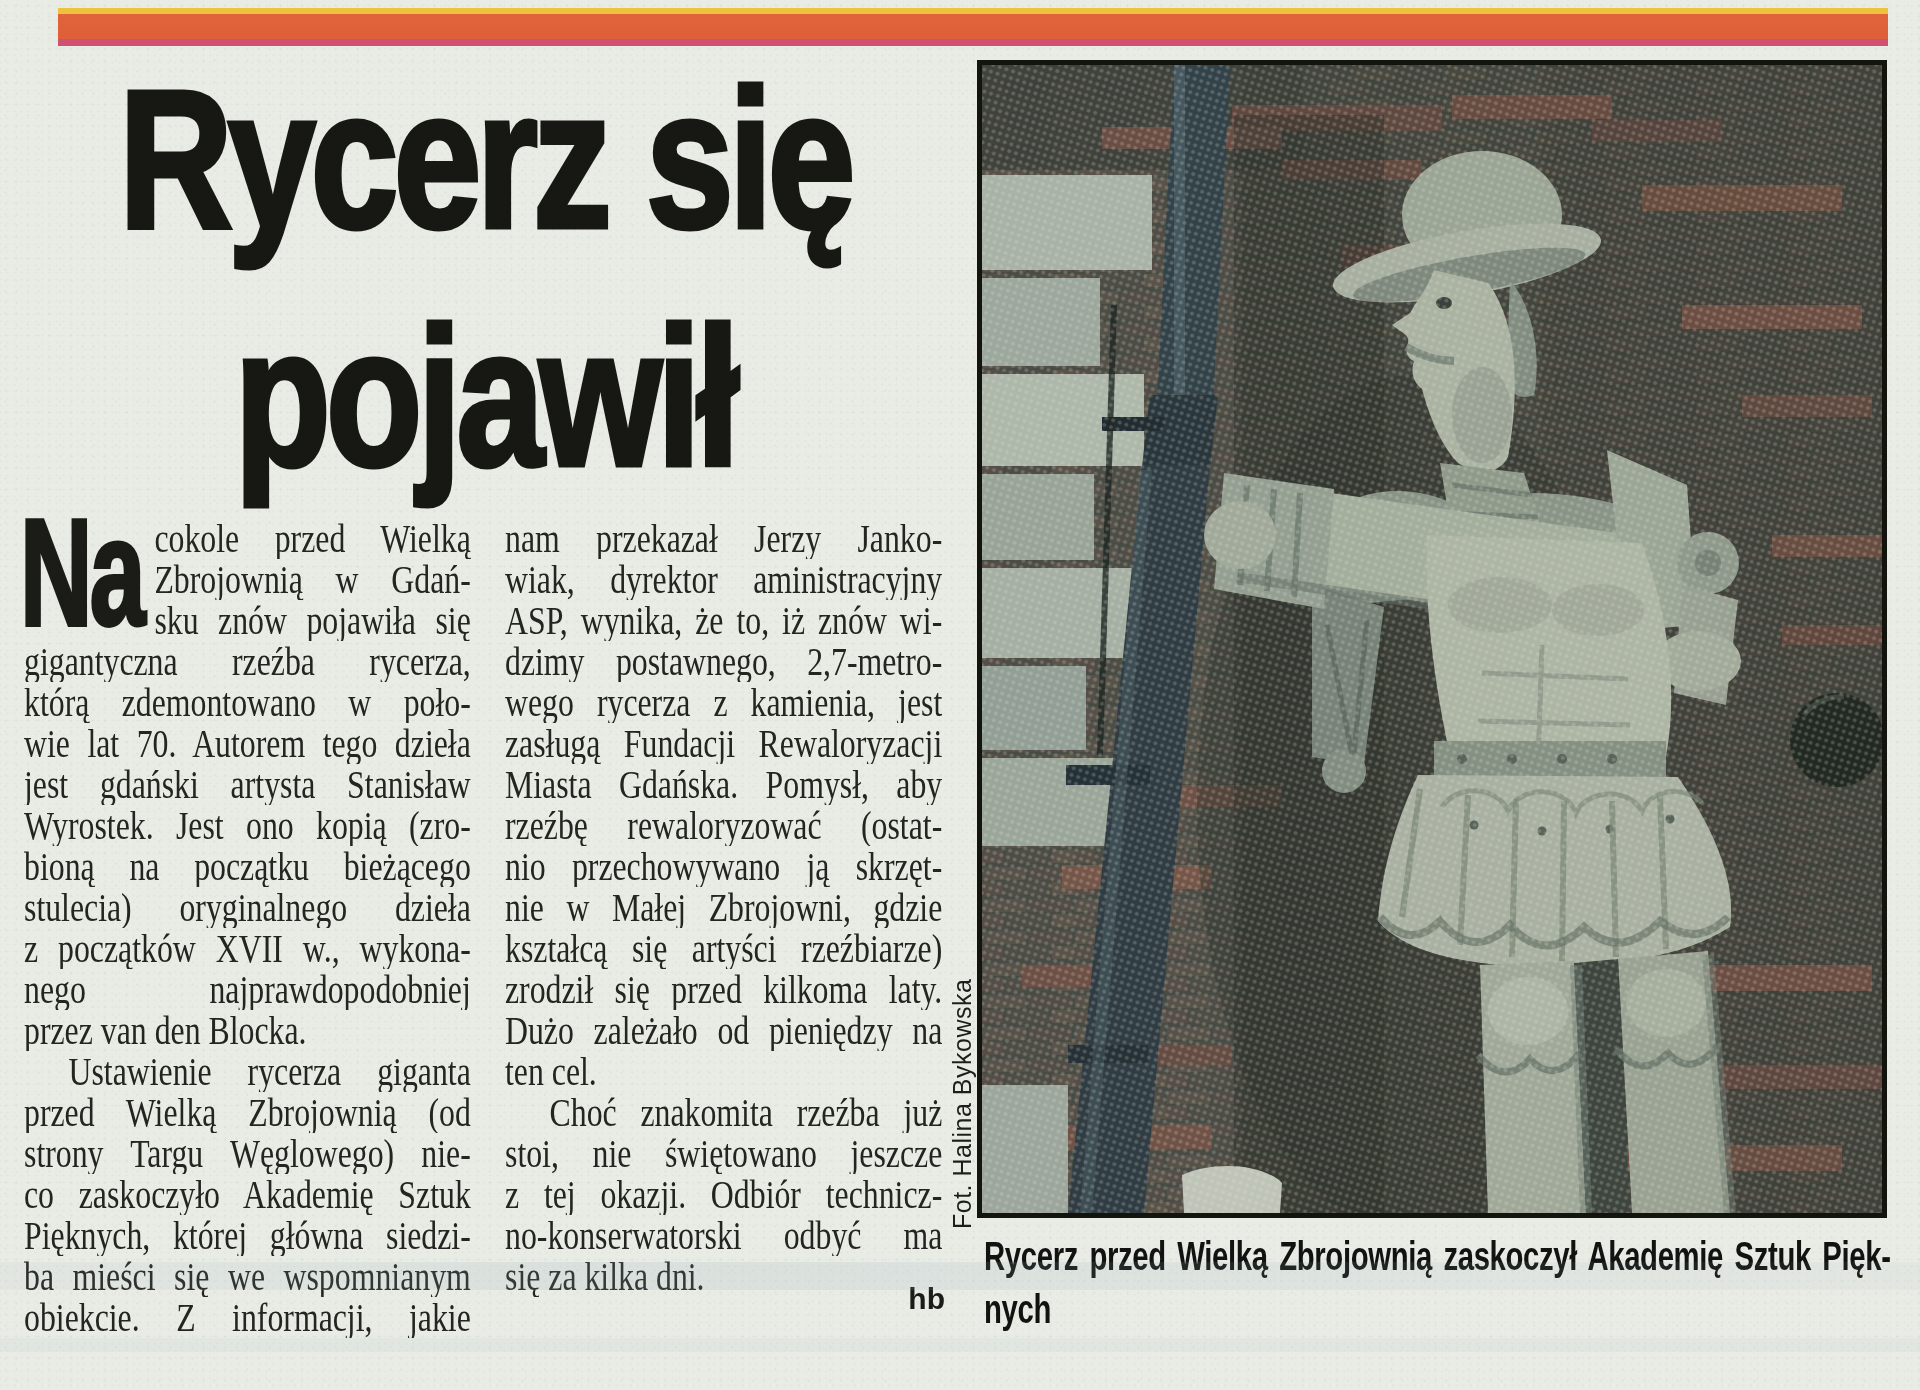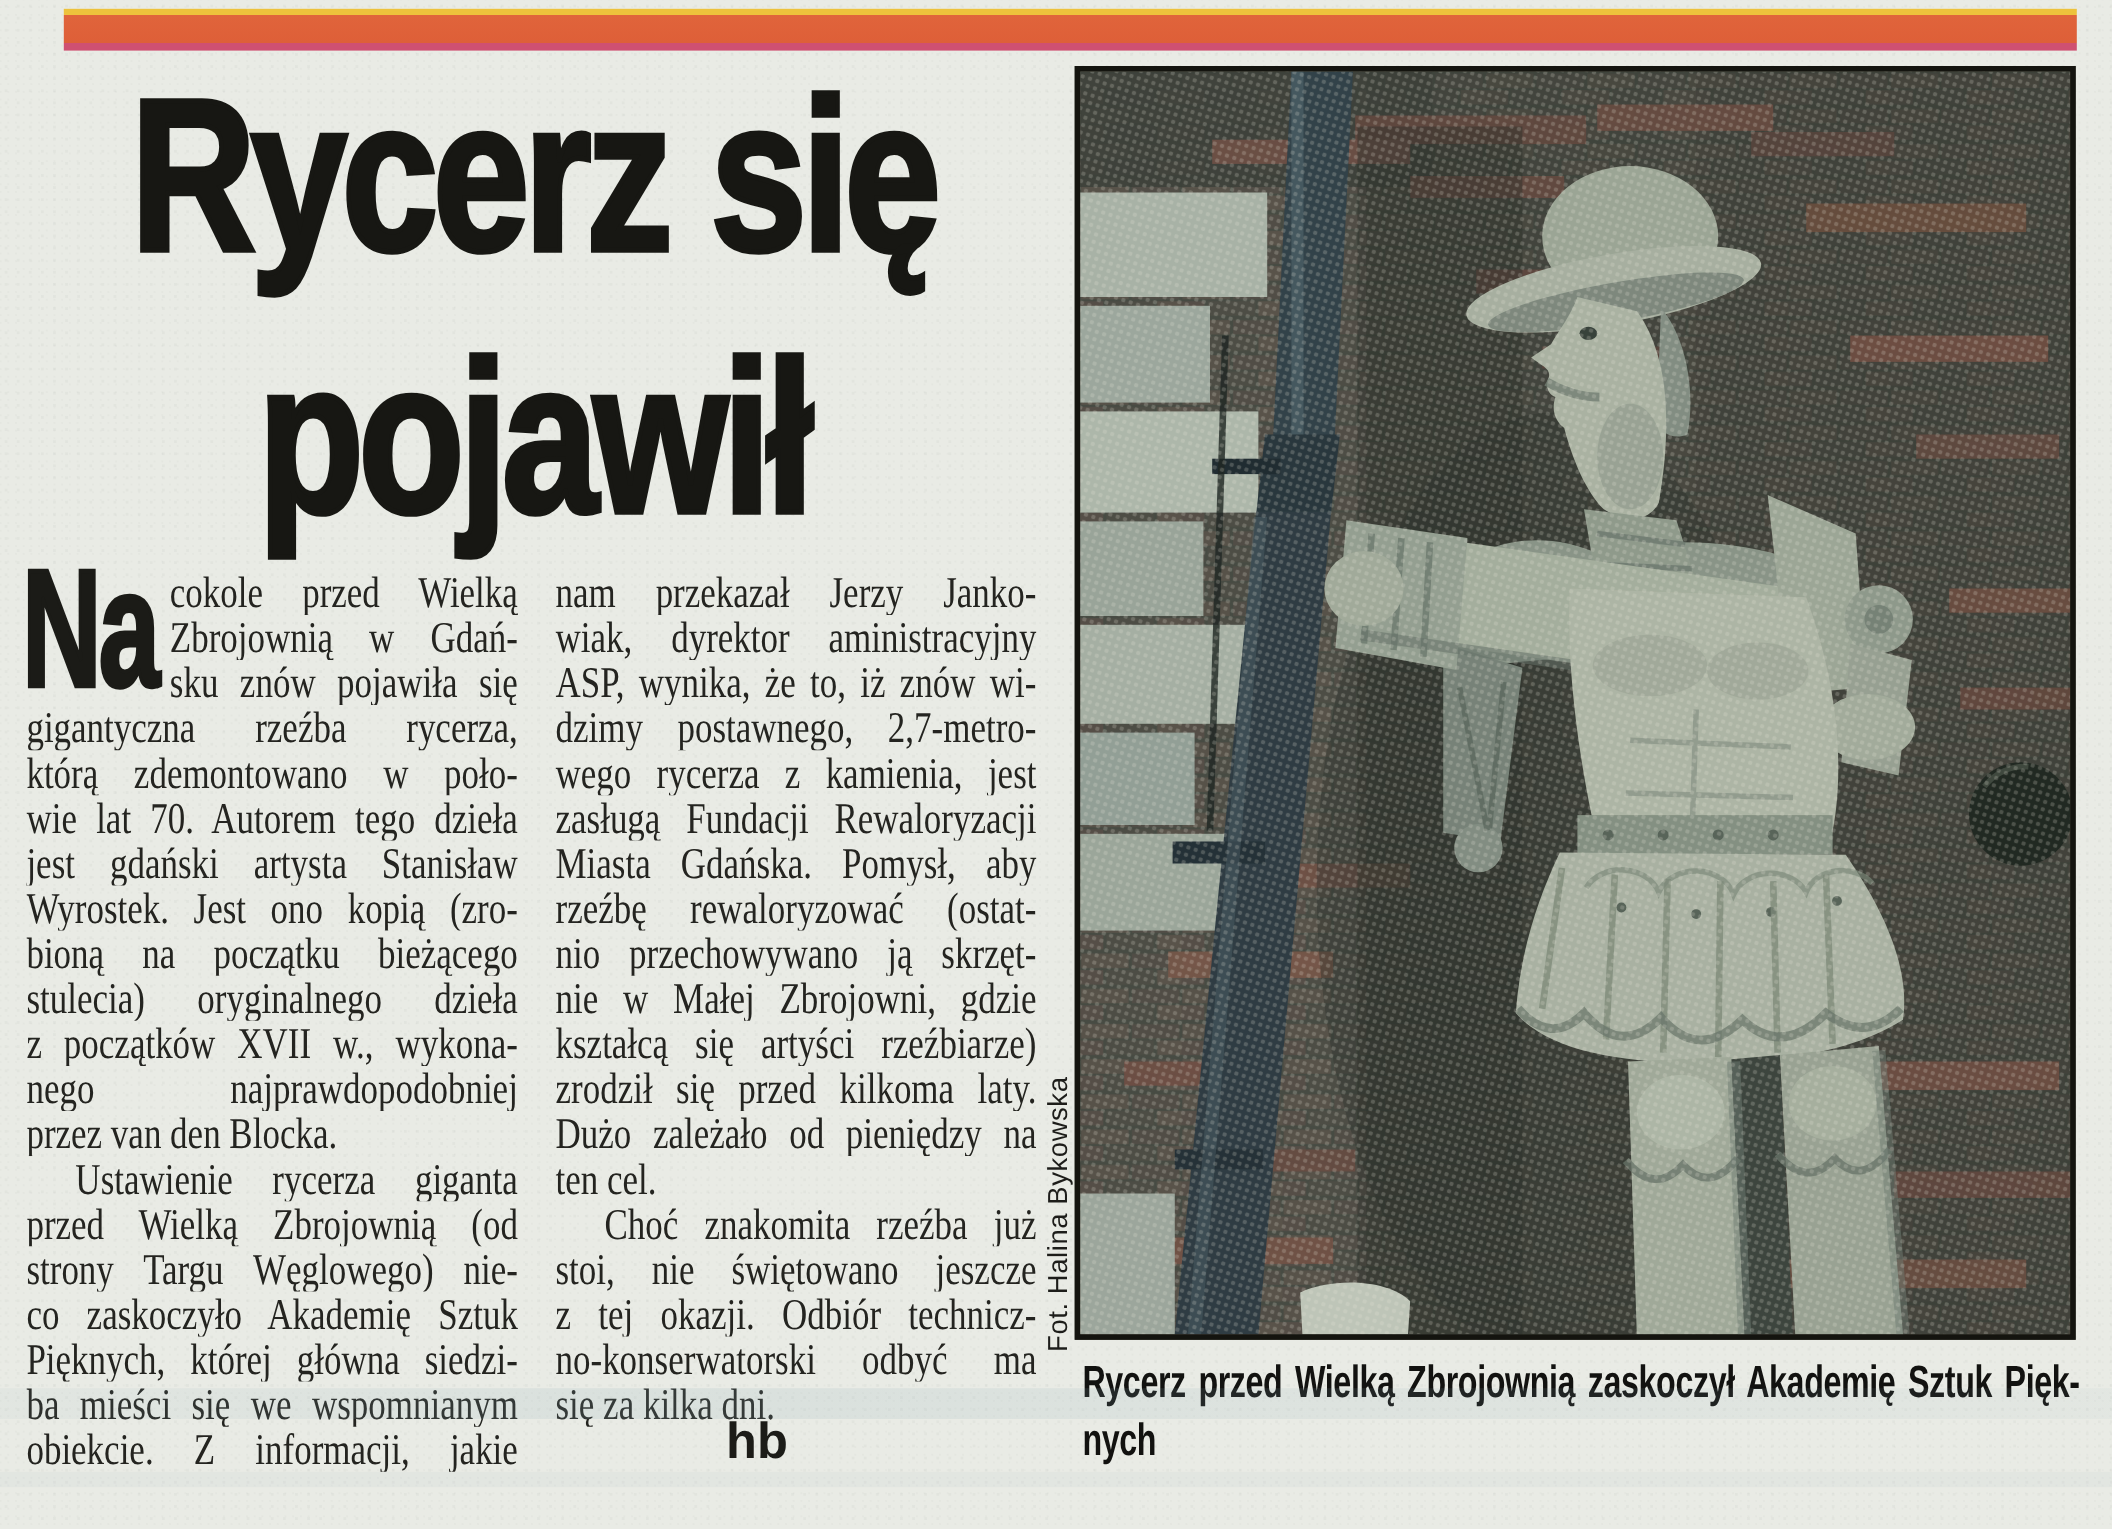--- a/index.html
+++ b/index.html
@@ -23,22 +23,22 @@
   .coltext{position:absolute;top:518px;font-size:40px;line-height:41px;color:#242420;
     transform:scaleX(0.795);transform-origin:0 0;}
   #col1{left:24px;width:562px;}
   #col2{left:505px;width:550px;}
   .bline{height:41px;overflow:hidden;text-align:justify;}
   .bline::after{content:"";display:inline-block;width:100%;height:0;}
   .bline.end{text-align:left;}
   .bline.end::after{display:none;}
   .bline.drop{margin-left:164px;}
   .bline.ind{text-indent:56px;}
-  .signature{position:absolute;left:660px;top:1282px;width:285px;text-align:left;
-    font-family:"Liberation Sans",sans-serif;font-weight:bold;font-size:46px;color:#1c1c18;}
+  .signature{position:absolute;left:660px;top:1282px;width:285px;text-align:right;
+    font-family:"Liberation Sans",sans-serif;font-weight:bold;font-size:30px;color:#1c1c18;}
   .photo{position:absolute;left:977px;top:60px;width:910px;height:1158px;
     border:5px solid #14140f;box-sizing:border-box;background:#4a4c43;}
   .photo svg{display:block;}
   .credit{position:absolute;left:948px;top:1229px;transform:rotate(-90deg);transform-origin:0 0;
     font-family:"Liberation Sans",sans-serif;font-size:25px;letter-spacing:0.5px;color:#1d1d1a;white-space:nowrap;}
   .caption{position:absolute;left:984px;top:1230px;width:1268px;
     font-family:"Liberation Sans",sans-serif;font-weight:bold;font-size:41px;line-height:53px;
     letter-spacing:-0.5px;color:#121210;transform:scaleX(0.715);transform-origin:0 0;}
   .capline{height:53px;overflow:hidden;text-align:justify;}
   .capline::after{content:"";display:inline-block;width:100%;height:0;}

